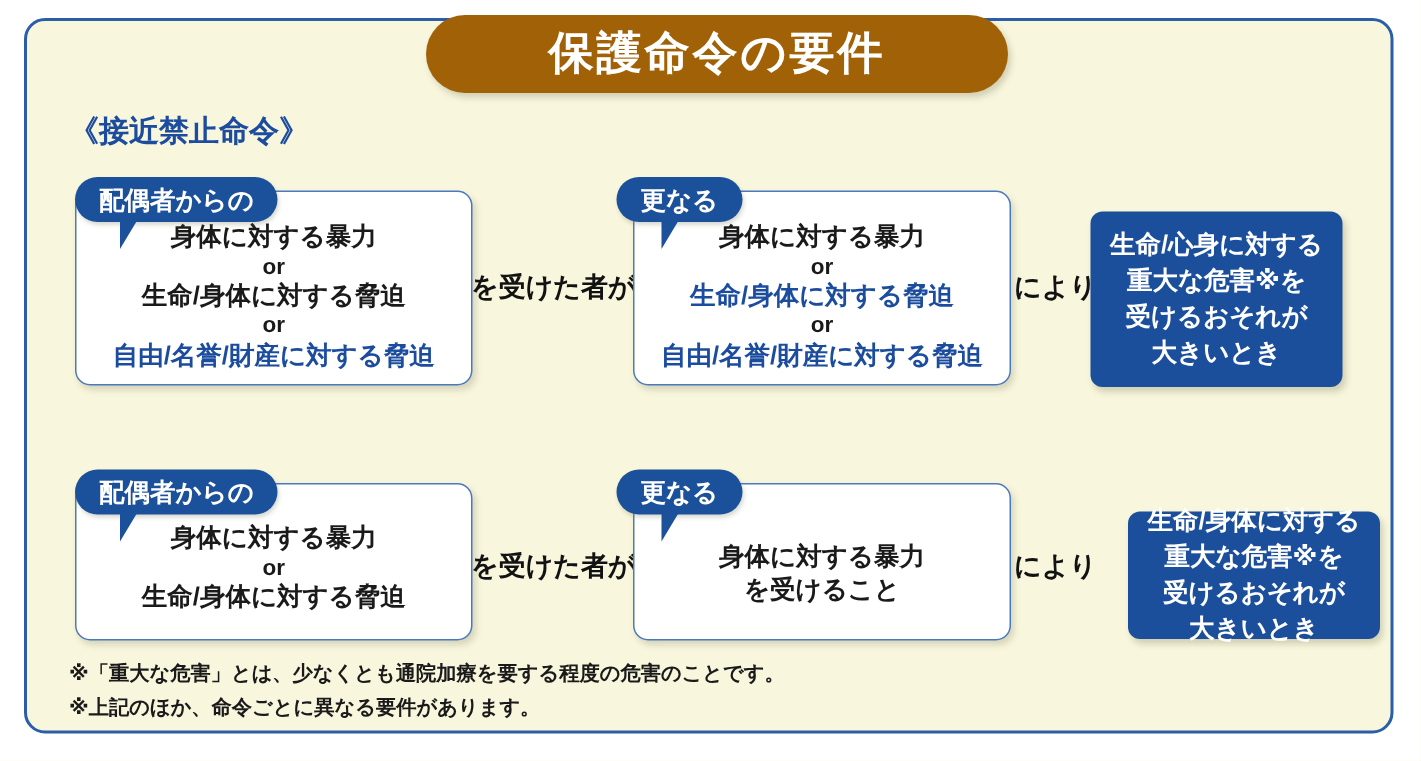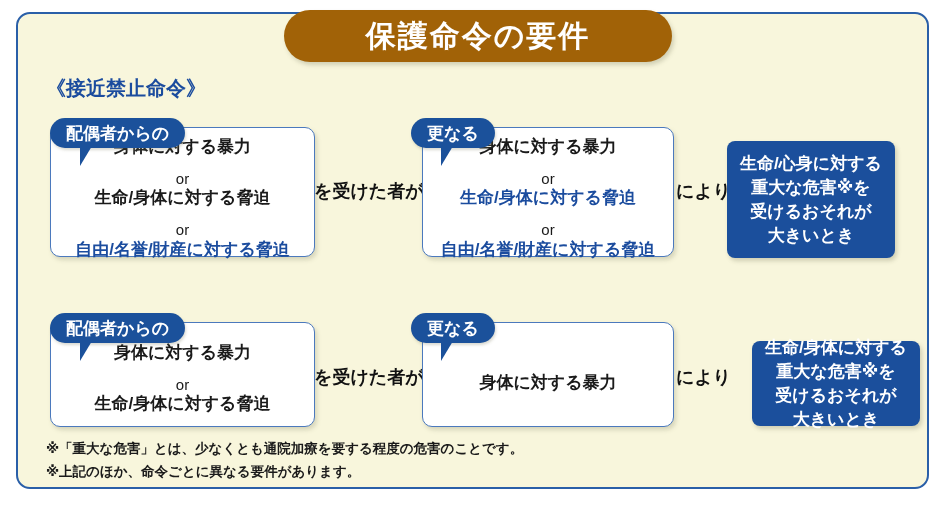--- a/index.html
+++ b/index.html
@@ -90,24 +90,23 @@
   }
   .ln {
     font-size: 17px;
     font-weight: bold;
     line-height: 1.30;
     color: #1a1a1a;
     white-space: nowrap;
   }
   .ln.or {
     font-size: 15px;
-    font-weight: normal;
+    font-weight: bold;
     color: #1a1a1a;
     line-height: 1.15;
-    margin-top: 12px;
   }
   .ln.hl {
     color: #1b4c9e;
   }
 
   
   .tag {
     position: absolute;
     background: #1b519b;
     border-radius: 16px;
@@ -254,20 +253,21 @@
   <div class="tag" style="left:50px; top:313px;">
     <span class="tg">配偶者からの</span>
     <span class="tail"></span>
   </div>
 
   <div class="conn" style="left:314px; top:368px;">を受けた者が</div>
 
   <div class="wbox" style="left:422px; top:322px; width:252px; height:105px;">
     <div class="wbox-inner" style="top:calc(50% + 8px);">
       <div class="ln">身体に対する暴力</div>
+      <div class="ln">を受けること</div>
     </div>
   </div>
   <div class="tag" style="left:411px; top:313px;">
     <span class="tg">更なる</span>
     <span class="tail"></span>
   </div>
 
   <div class="conn" style="left:676px; top:368px;">により</div>
 
   <div class="bbox" style="left:727px; top:341px; width:168px; height:85px;margin-left:25px;">

